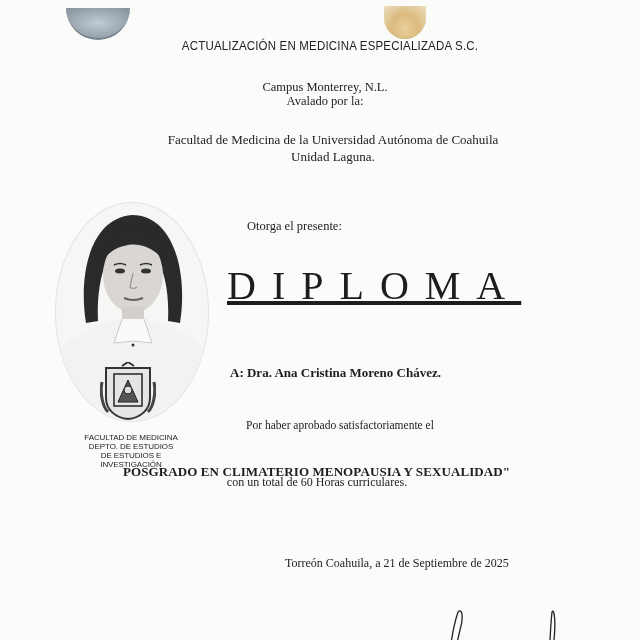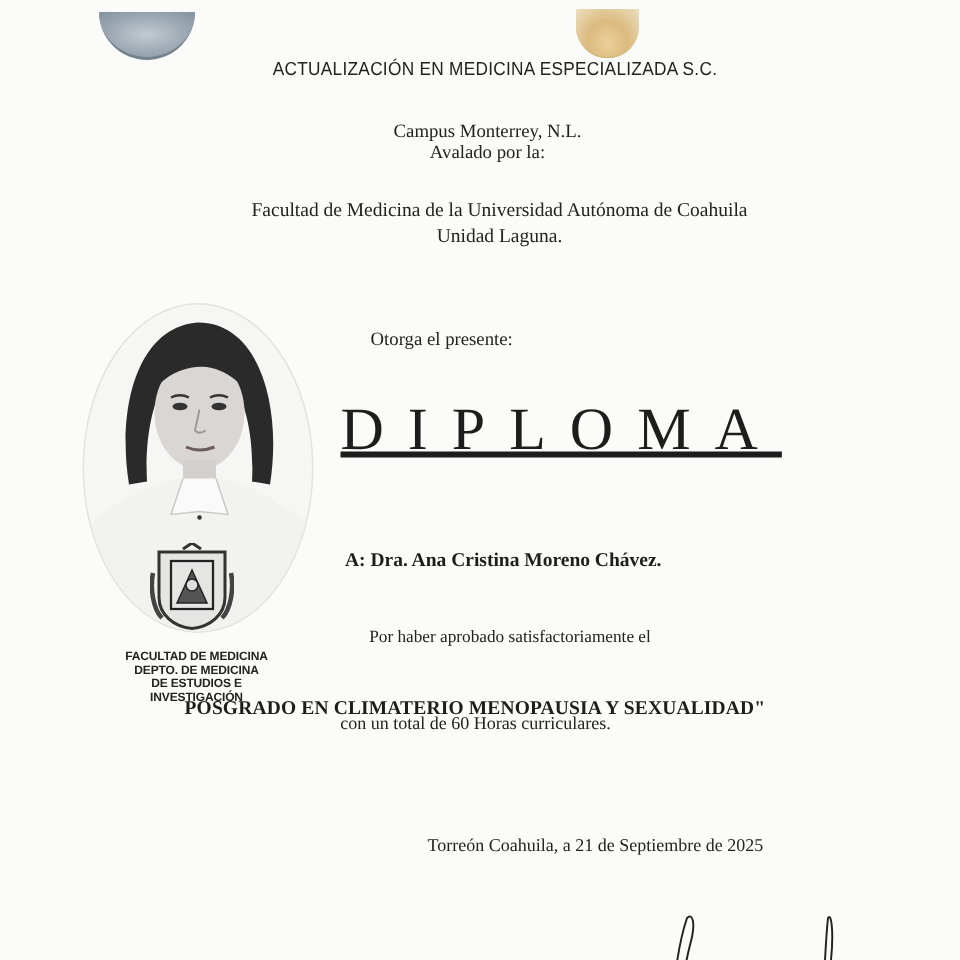--- a/index.html
+++ b/index.html
@@ -93,21 +93,21 @@
     }
     .seal {
       left: 100px; top: 332px;
       width: 56px; height: 58px;
     }
     .faculty-stamp {
       left: 72px; top: 403px;
       width: 118px;
       text-align: center;
       font-family: "Liberation Sans", sans-serif;
-      font-weight: bold;
+      font-weight: normal;
       font-size: 8px;
       line-height: 9px;
       color: #222;
       letter-spacing: -0.1px;
     }
     .approved {
       left: 0; width: 680px; top: 419px;
       font-size: 11.5px;
       color: #222;
     }
@@ -193,21 +193,21 @@
     <path d="M18 40 L28 18 L38 40 Z" fill="#555" stroke="#222" stroke-width="1"></path>
     <circle cx="28" cy="28" r="4" fill="#ddd" stroke="#222" stroke-width="1"></circle>
     <path d="M22 4 L28 0 L34 4" stroke="#333" stroke-width="2" fill="none"></path>
   </svg>
 </div>
 
 <div class="abs recipient">A: Dra. Ana Cristina Moreno Chávez.</div>
 
 <div class="abs faculty-stamp">
   <div>FACULTAD DE MEDICINA</div>
-  <div>DEPTO. DE MEDICINA</div>
+  <div>DEPTO. DE ESTUDIOS</div>
   <div>DE ESTUDIOS E</div>
   <div>INVESTIGACIÓN</div>
 </div>
 
 <div class="center-text approved">Por haber aprobado satisfactoriamente el</div>
 
 <div class="abs course">POSGRADO EN CLIMATERIO MENOPAUSIA Y SEXUALIDAD"</div>
 
 <div class="center-text dates">
   <div>con un total de 60 Horas curriculares.</div>

